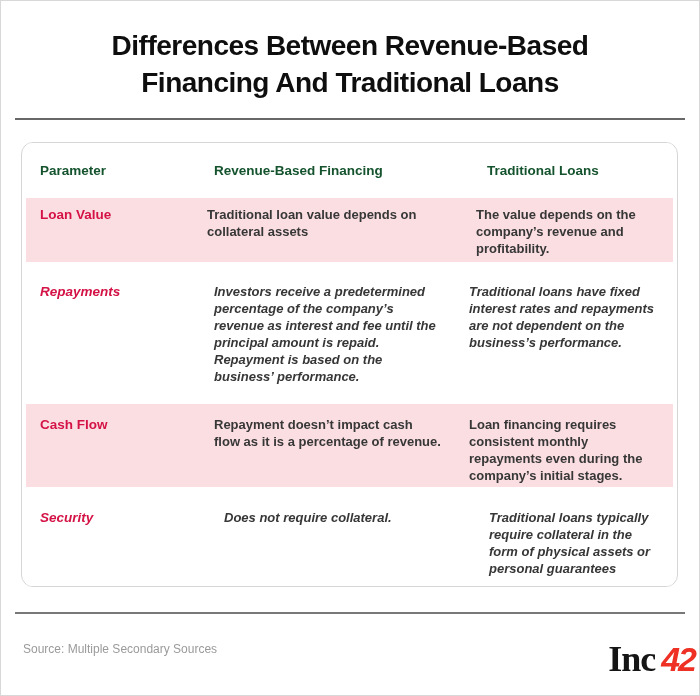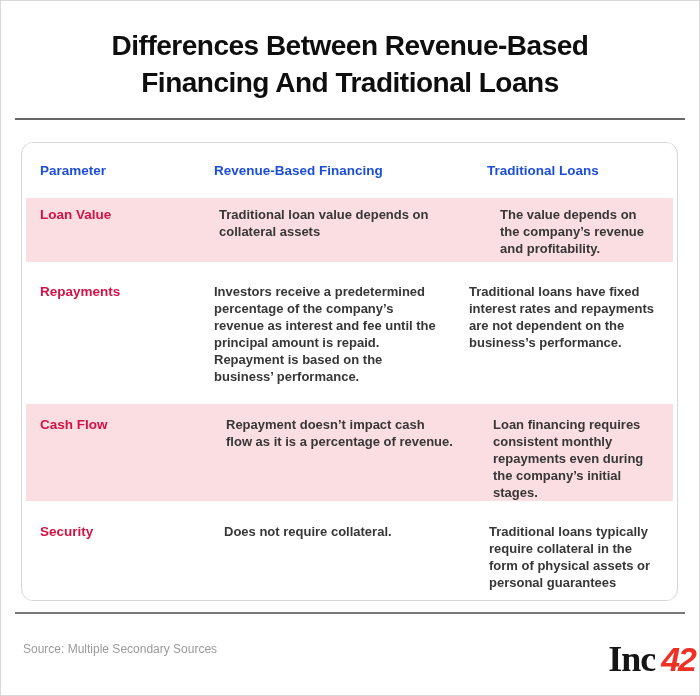--- a/index.html
+++ b/index.html
@@ -33,31 +33,31 @@
     border-radius: 12px;
     padding: 0 4px;
     background: #ffffff;
     overflow: hidden;
   }
   .t-row {
     display: grid;
     grid-template-columns: 172px 262px 1fr;
   }
   .t-head { min-height: 55px; align-items: center; background: #ffffff; }
-  .row-pink { background: #fbdee2; gap: 12px; }
-  .row-white { background: #ffffff; }
+  .row-pink { background: #fbdee2; }
+  .row-white { background: #ffffff; font-style: italic; }
   .r1 { min-height: 64px; padding-top: 8px; }
   .r2 { min-height: 142px; padding-top: 21px; }
   .r3 { min-height: 83px; padding-top: 12px; }
   .r4 { min-height: 99px; padding-top: 22px; gap: 10px; }
   .cell { font-size: 13px; line-height: 17px; font-weight: 700; color: #373737; }
   .c1 { padding-left: 14px; }
   .c2 { padding-left: 16px; padding-right: 18px; }
   .c3 { padding-left: 9px;  padding-right: 10px; }
-  .head-cell { color: #1d4ed8; font-size: 13.5px; font-weight: 700; }
+  .head-cell { color: #14532d; font-size: 13.5px; font-weight: 700; }
   .head-c3 { padding-left: 27px; }
   .param { color: #d41245; font-size: 13.5px; font-weight: 700; }
   .footer-divider {
     position: absolute;
     left: 14px; right: 14px; top: 611px;
     border: 0;
     border-top: 2px solid #787878;
   }
   .footer {
     position: absolute;

